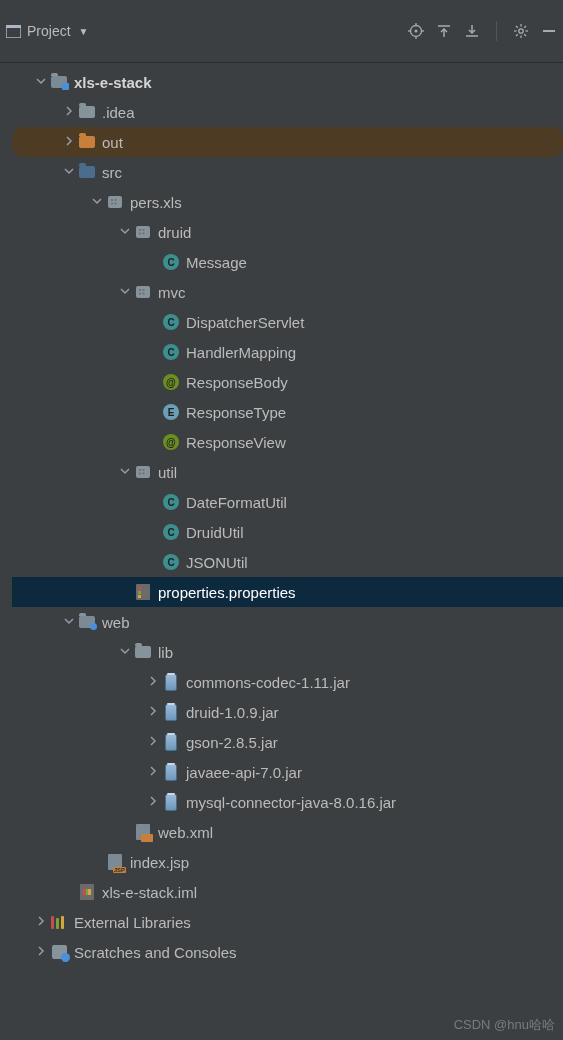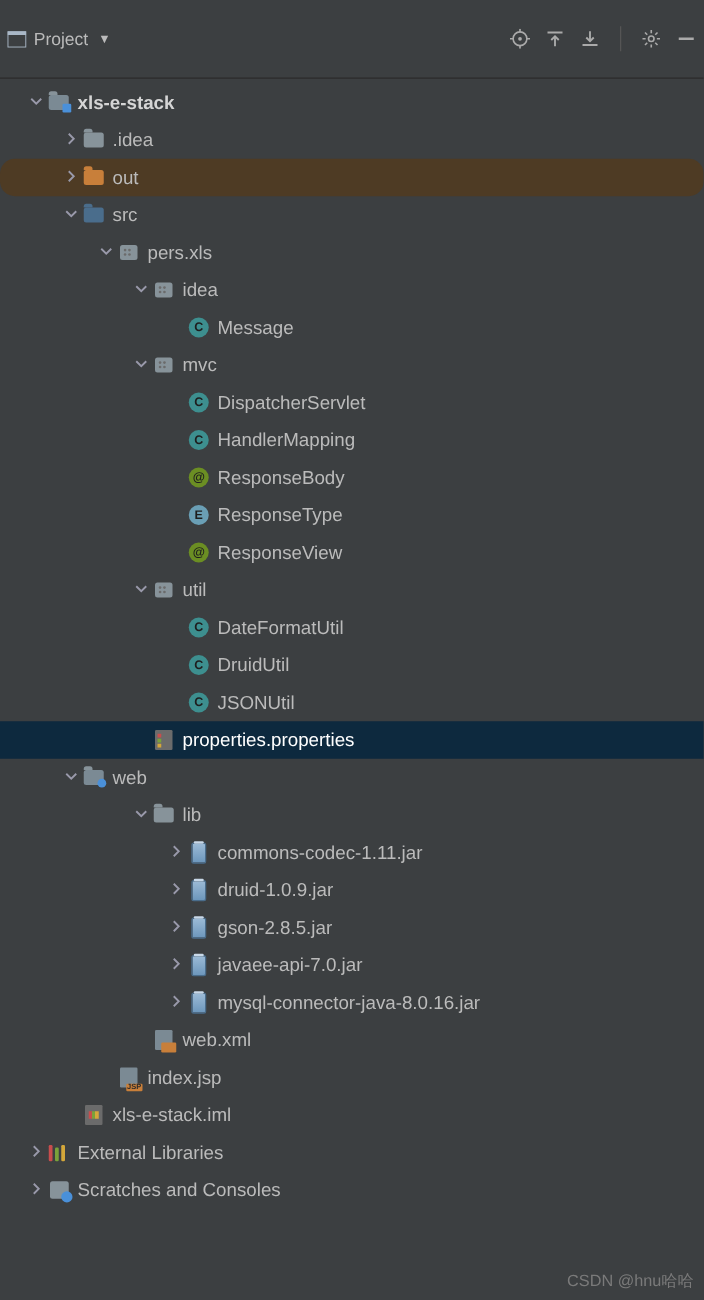--- a/index.html
+++ b/index.html
@@ -3,21 +3,21 @@
 <meta charset="utf-8">
 <style>
   html,body{margin:0;padding:0;background:#3c3f41;font-family:"Segoe UI",Arial,sans-serif;font-size:15px;color:#bbbbbb;width:563px;height:1040px;overflow:hidden;}
   .toolbar{height:30px;display:flex;align-items:center;padding:16px 6px;border-bottom:1px solid #2b2b2b;}
   .tb-title{display:flex;align-items:center;gap:6px;color:#bbbbbb;font-size:14px;}
   .tb-title .drop{font-size:10px;margin-left:2px;}
   .spacer{flex:1;}
   .tb-icons{display:flex;align-items:center;gap:12px;}
   .tb-sep{width:1px;height:20px;background:#555;margin:0 4px;}
   .tb-ico{width:16px;height:16px;display:flex;align-items:center;justify-content:center;color:#aaa;}
-  .tree{padding:4px 0 0 0;position:relative;}
+  .tree{padding:4px 0 0 12px;position:relative;}
   .row{display:flex;align-items:center;height:30px;white-space:nowrap;padding-right:8px;}
   .row.sel{background:#0d293e;color:#fff;}
   .row.sel .label{color:#fff;}
   .row.hov{background:#4e3b24;border-radius:12px;}
   .indent{display:inline-block;height:1px;}
   .arrow{width:18px;text-align:center;font-size:11px;color:#99a;flex:0 0 18px;}
   .arrow.blank{visibility:hidden;}
   .ico{width:18px;height:18px;flex:0 0 18px;display:flex;align-items:center;justify-content:center;margin-right:6px;position:relative;}
   .label{color:#bbbbbb;font-size:15px;}
   .label.bold{font-weight:600;color:#d5d5d5;}
@@ -171,21 +171,21 @@
       <span class="label">pers.xls</span>
     </div>
     <div class="row">
       <span class="indent" style="width: 104px;"></span>
       <span class="arrow"><svg width="10" height="10">
           <polyline points="1,3 5,7 9,3" fill="none" stroke="#99a" stroke-width="1.5"></polyline>
         </svg></span>
       <span class="ico">
         <div class="pkg"></div>
       </span>
-      <span class="label">idea</span>
+      <span class="label">druid</span>
     </div>
     <div class="row">
       <span class="indent" style="width: 132px;"></span>
       <span class="arrow blank">›</span>
       <span class="ico">
         <div class="circle c">C</div>
       </span>
       <span class="label">Message</span>
     </div>
     <div class="row">

